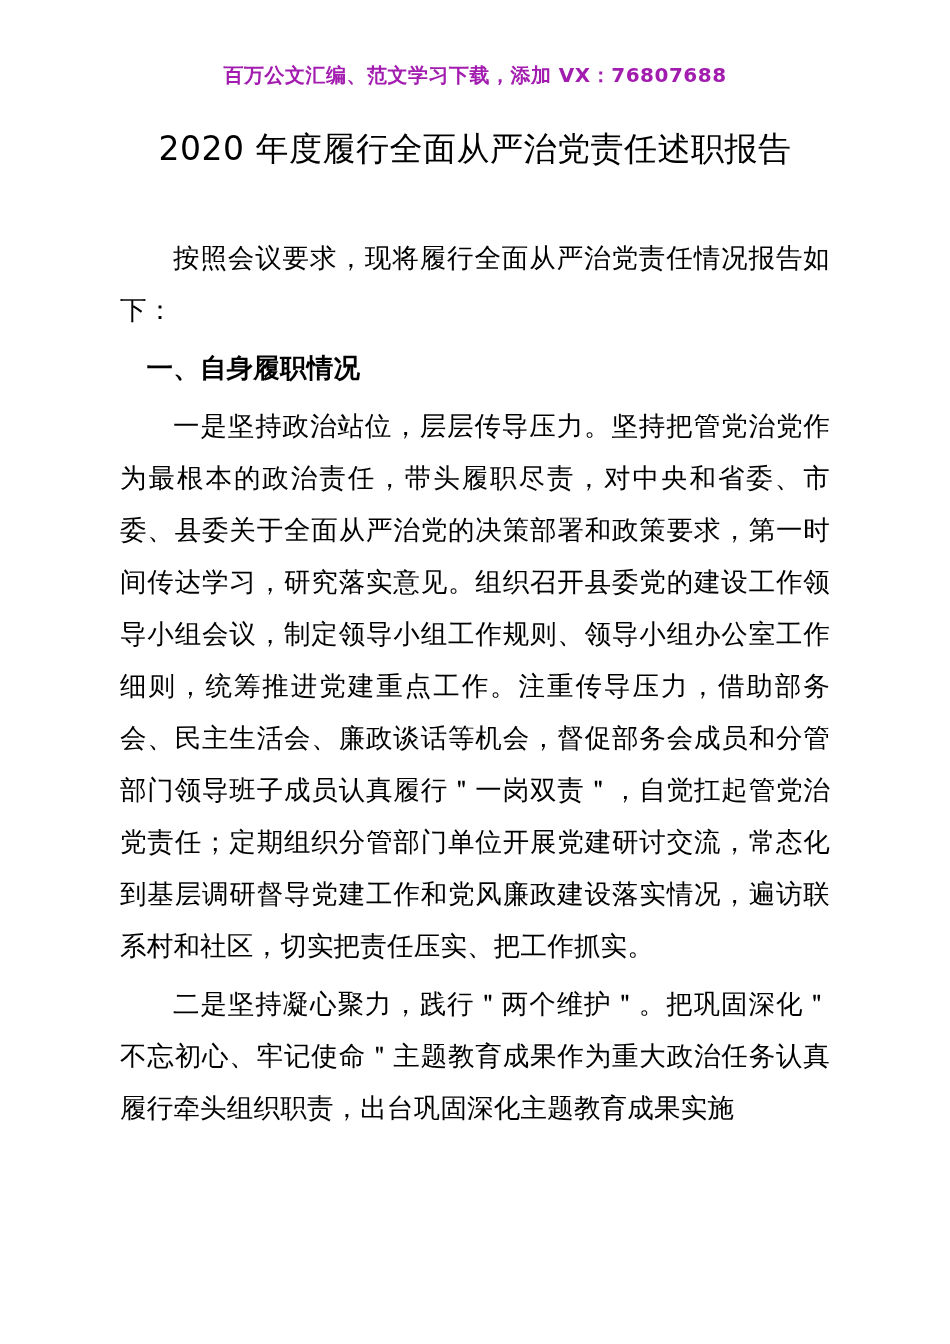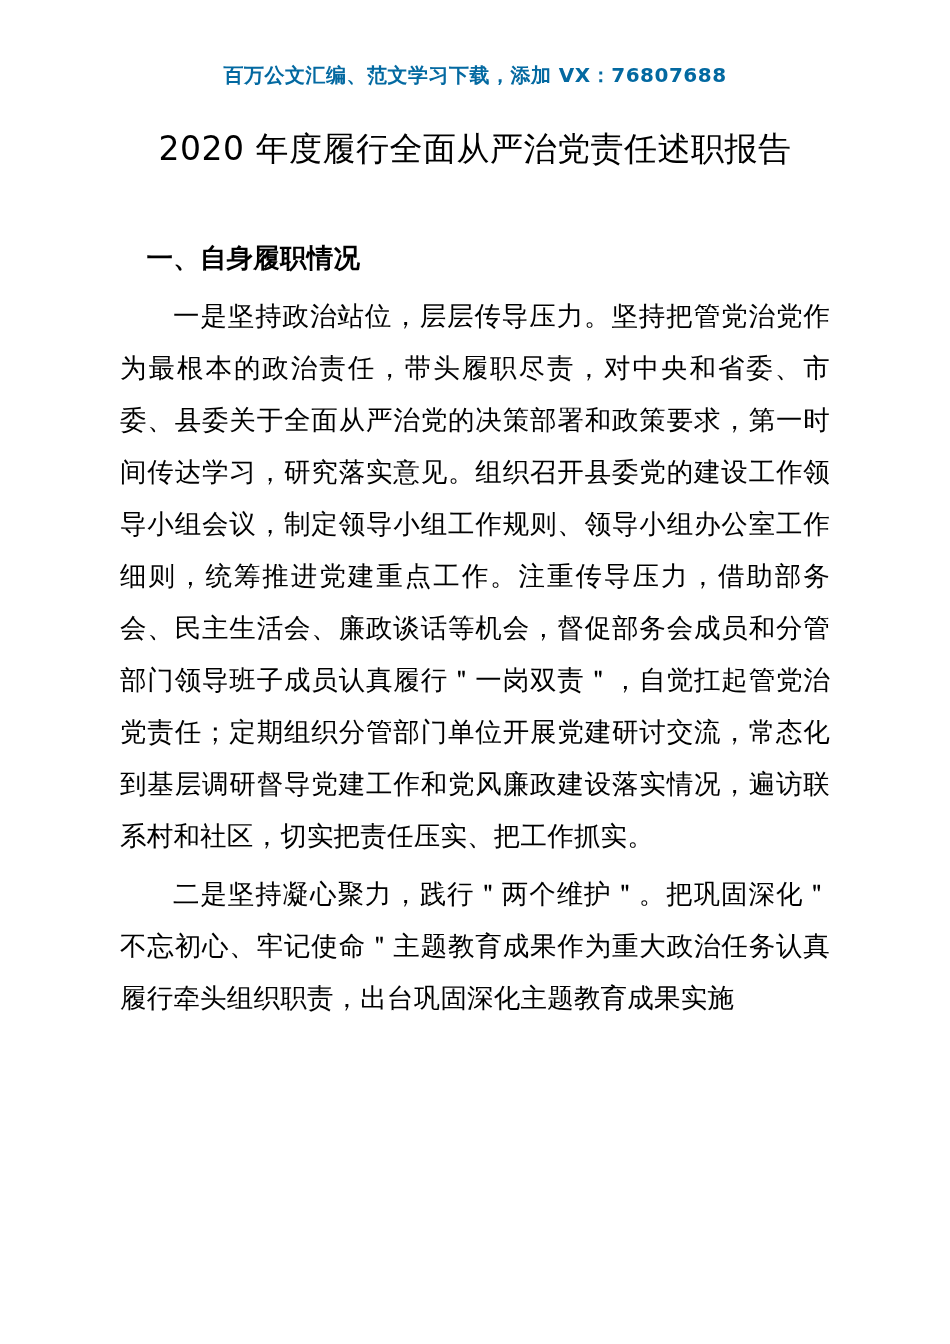--- a/index.html
+++ b/index.html
@@ -17,21 +17,21 @@
   .page {
     position: relative;
     width: 950px;
     height: 1344px;
     box-sizing: border-box;
     padding: 0 120px;
   }
   .watermark {
     margin-top: 62px;
     text-align: center;
-    color: #0369a1;
+    color: #a21caf;
     font-size: 20px;
     font-weight: 700;
     letter-spacing: 0.5px;
     white-space: nowrap;
   }
   .doc-title {
     margin-top: 38px;
     text-align: center;
     font-size: 33px;
     font-weight: 400;
@@ -63,18 +63,19 @@
 </head>
 <body>
 
 <div class="page">
 
   <div class="watermark">百万公文汇编、范文学习下载，添加 VX：76807688</div>
 
   <h1 class="doc-title">2020 年度履行全面从严治党责任述职报告</h1>
 
   <div class="body-text">
+    <p class="para indent">按照会议要求，现将履行全面从严治党责任情况报告如下：</p>
     <p class="para heading">一、自身履职情况</p>
     <p class="para indent">一是坚持政治站位，层层传导压力。坚持把管党治党作为最根本的政治责任，带头履职尽责，对中央和省委、市委、县委关于全面从严治党的决策部署和政策要求，第一时间传达学习，研究落实意见。组织召开县委党的建设工作领导小组会议，制定领导小组工作规则、领导小组办公室工作细则，统筹推进党建重点工作。注重传导压力，借助部务会、民主生活会、廉政谈话等机会，督促部务会成员和分管部门领导班子成员认真履行＂一岗双责＂，自觉扛起管党治党责任；定期组织分管部门单位开展党建研讨交流，常态化到基层调研督导党建工作和党风廉政建设落实情况，遍访联系村和社区，切实把责任压实、把工作抓实。</p>
     <p class="para indent last">二是坚持凝心聚力，践行＂两个维护＂。把巩固深化＂不忘初心、牢记使命＂主题教育成果作为重大政治任务认真履行牵头组织职责，出台巩固深化主题教育成果实施</p>
   </div>
 
 </div>
 
 </body></html>

